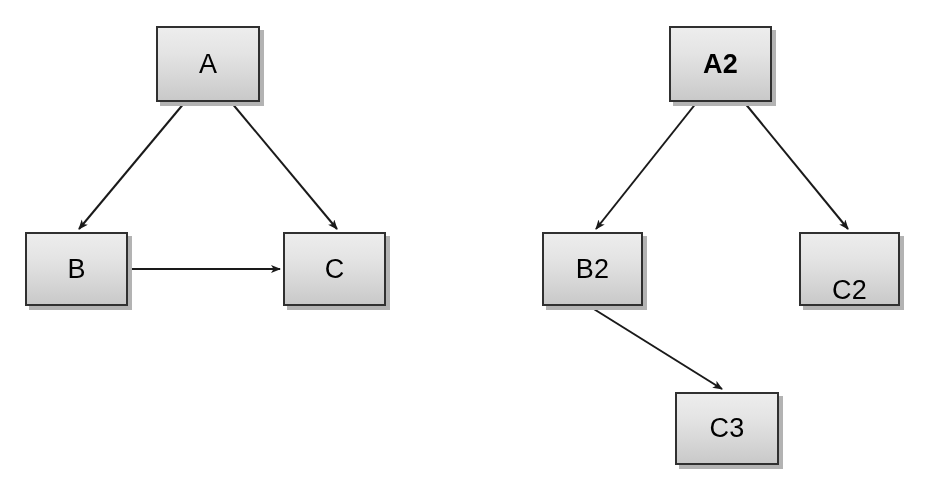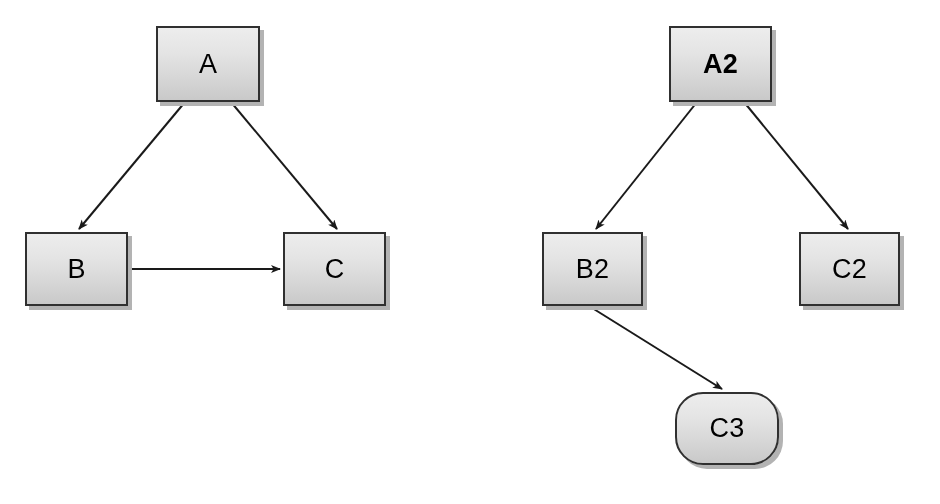--- a/index.html
+++ b/index.html
@@ -80,21 +80,21 @@
   </div>
 
   <div class="node" style="left: 669px; top: 26px; width: 103px; height: 76px; font-weight: bold;">
     <span class="node-label">A2</span>
   </div>
 
   <div class="node" style="left: 542px; top: 232px; width: 101px; height: 74px;">
     <span class="node-label">B2</span>
   </div>
 
-  <div class="node" style="left: 799px; top: 232px; width: 101px; height: 74px;">
+  <div class="node" style="left: 799px; top: 232px; width: 101px; height: 74px; align-items: flex-end;">
     <span class="node-label">C2</span>
   </div>
 
-  <div class="node" style="left: 675px; top: 392px; width: 104px; height: 73px; border-radius: 28px;">
+  <div class="node" style="left: 675px; top: 392px; width: 104px; height: 73px;">
     <span class="node-label">C3</span>
   </div>
 
 </div>
 
 </body></html>

